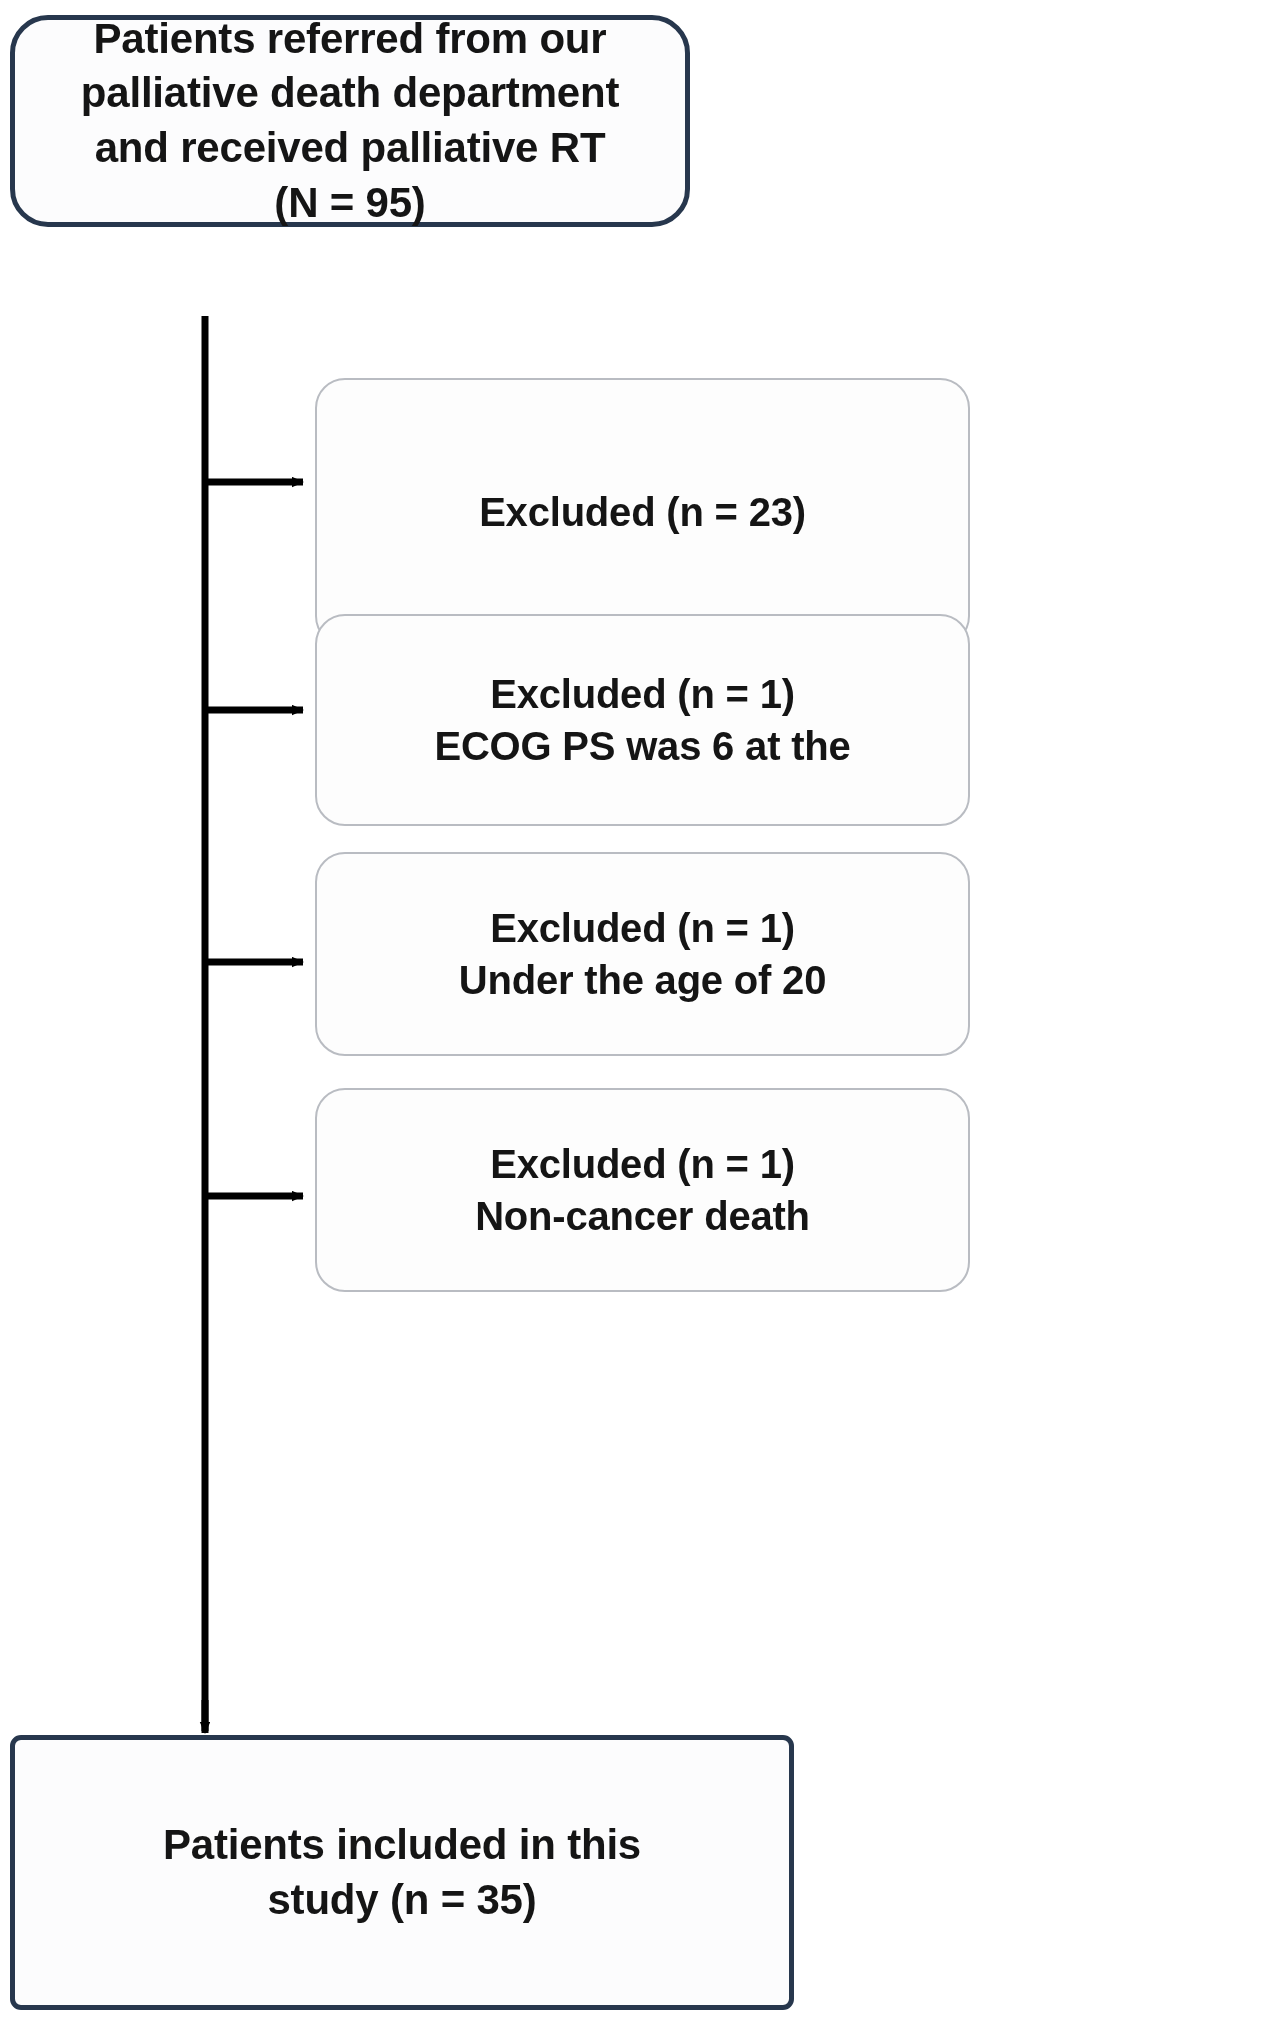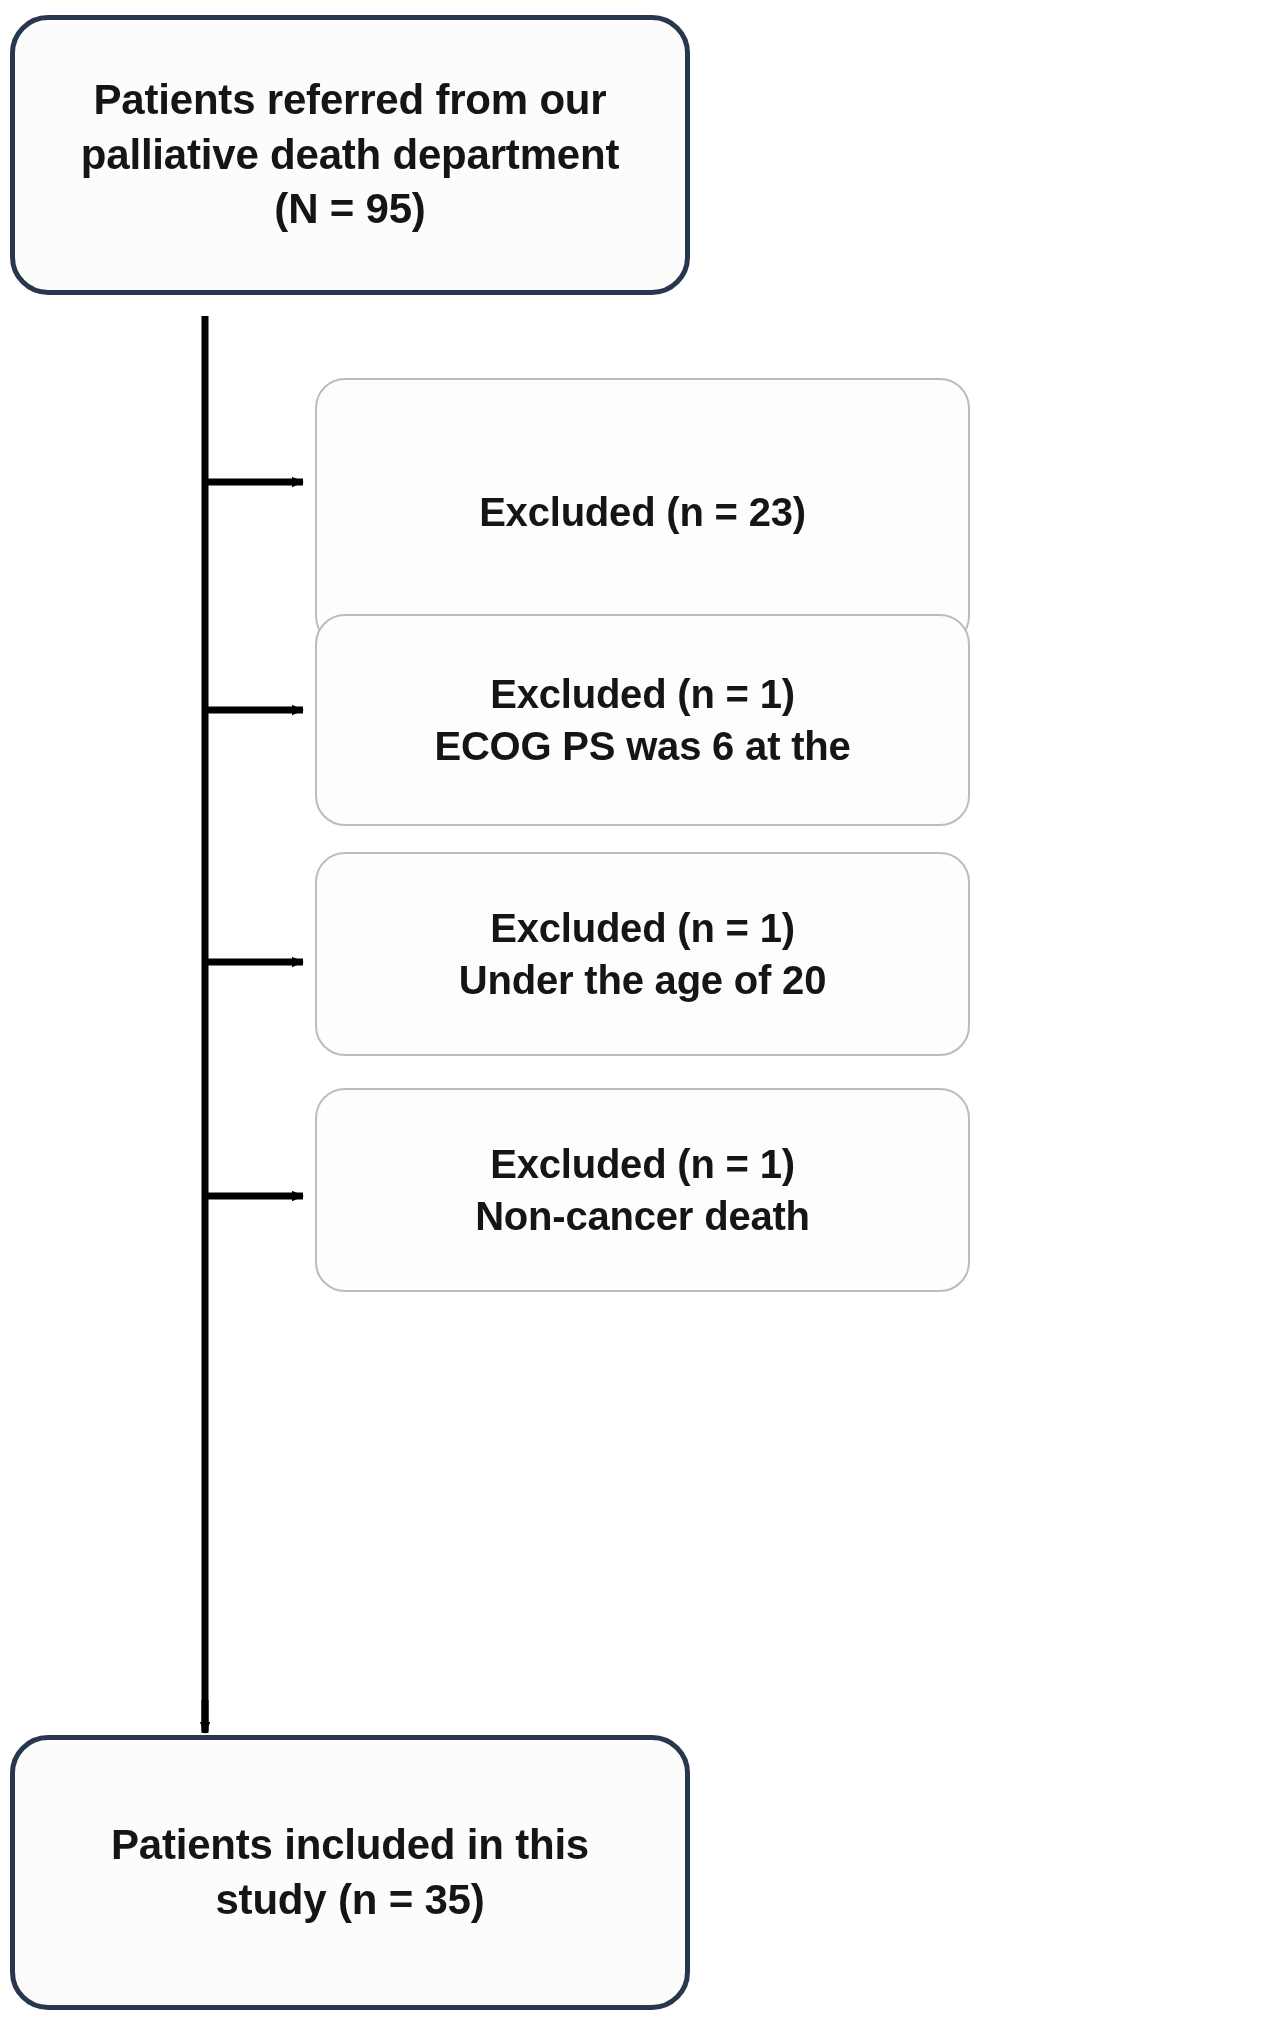--- a/index.html
+++ b/index.html
@@ -67,23 +67,24 @@
     <line x1="205" y1="316" x2="205" y2="1731" stroke="#000000" stroke-width="7"></line>
 
     <line x1="205" y1="482" x2="303" y2="482" stroke="#000000" stroke-width="7" marker-end="url(#arrowR)"></line>
     <line x1="205" y1="710" x2="303" y2="710" stroke="#000000" stroke-width="7" marker-end="url(#arrowR)"></line>
     <line x1="205" y1="962" x2="303" y2="962" stroke="#000000" stroke-width="7" marker-end="url(#arrowR)"></line>
     <line x1="205" y1="1196" x2="303" y2="1196" stroke="#000000" stroke-width="7" marker-end="url(#arrowR)"></line>
 
     <line x1="205" y1="1700" x2="205" y2="1733" stroke="#000000" stroke-width="7" marker-end="url(#arrowD)"></line>
   </svg>
 
-  <div class="node primary" style="left:10px; top:15px; width:680px; height:280px; padding:10px 22px;">
+  <div class="node primary" style="left:10px; top:15px; width:680px; height:212px; padding:10px 22px;">
     <span class="line">Patients referred from our</span>
     <span class="line">palliative death department</span>
+    <span class="line">and received palliative RT</span>
     <span class="line">(N = 95)</span>
   </div>
 
   <div class="node exclusion" style="left:315px; top:378px; width:655px; height:268px; padding:6px 18px;">
     <span class="line">Excluded (n = 23)</span>
   </div>
 
   <div class="node exclusion" style="left:315px; top:614px; width:655px; height:212px; padding:6px 18px;">
     <span class="line">Excluded (n = 1)</span>
     <span class="line">ECOG PS was 6 at the</span>
@@ -92,18 +93,18 @@
   <div class="node exclusion" style="left:315px; top:852px; width:655px; height:204px; padding:6px 18px;">
     <span class="line">Excluded (n = 1)</span>
     <span class="line">Under the age of 20</span>
   </div>
 
   <div class="node exclusion" style="left:315px; top:1088px; width:655px; height:204px; padding:6px 18px;">
     <span class="line">Excluded (n = 1)</span>
     <span class="line">Non-cancer death</span>
   </div>
 
-  <div class="node primary" style="left:10px; top:1735px; width:680px; height:275px; padding:10px 5px;">
+  <div class="node primary" style="left:10px; top:1735px; width:784px; height:275px; padding:10px 5px;border-radius:11px;">
     <span class="line">Patients included in this</span>
     <span class="line">study (n = 35)</span>
   </div>
 
 </div>
 
 </body></html>

